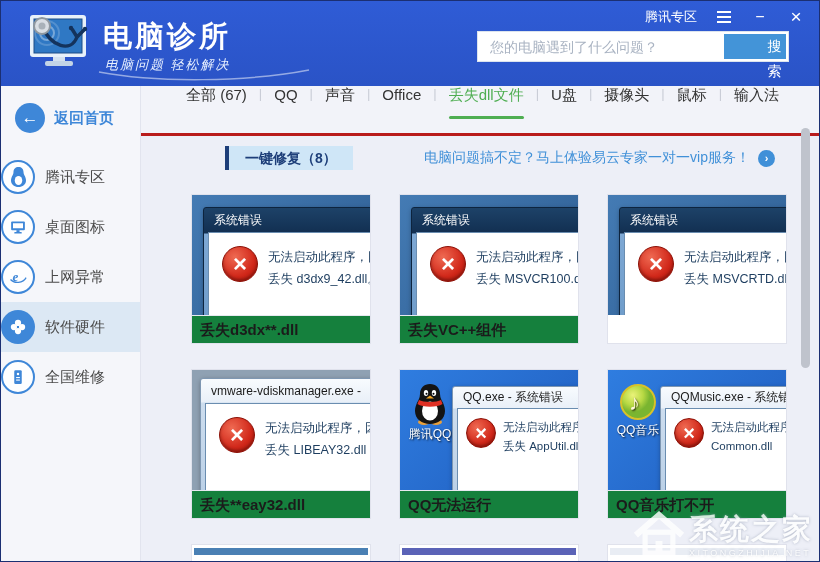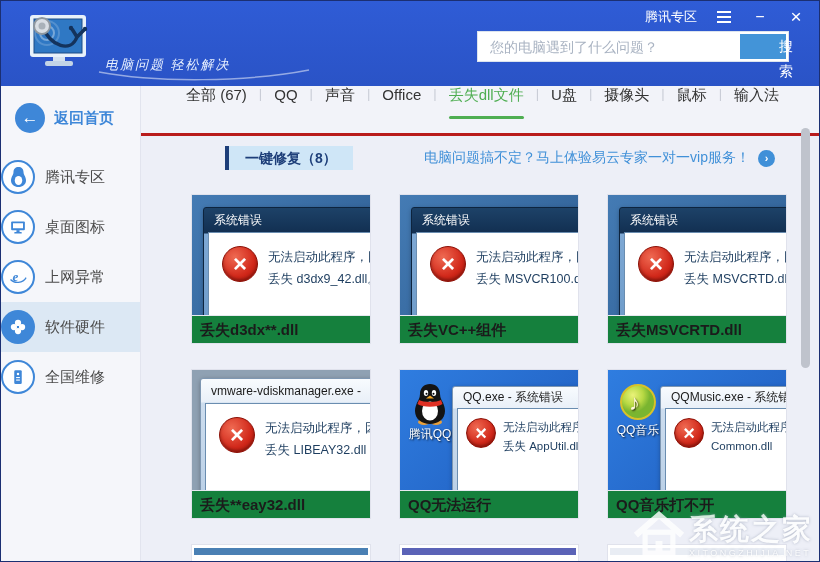--- a/index.html
+++ b/index.html
@@ -25,21 +25,21 @@
   .menu-bars { display:flex; flex-direction:column; gap:3px; }
   .menu-bars i { display:block; width:14px; height:2px; background:#fff; }
   .min-glyph { font-size:16px; line-height:10px; }
   .close-glyph { font-size:19px; line-height:14px; }
   .search-wrap { position:absolute; right:30px; top:30px; width:312px; height:31px;
                  background:#fff; border:1px solid #dce4ee; }
   .search-input { position:absolute; left:0; top:0; width:258px; height:29px; border:0;
                   outline:none; padding-left:12px; font-size:14px; color:#333;
                   font-family:inherit; }
   .search-input::placeholder { color:#a9b3c2; }
-  .search-btn { position:absolute; right:2px; top:2px; width:46px; height:25px;
+  .search-btn { position:absolute; right:2px; top:2px; width:62px; height:25px;
                 background:#4394d8; color:#fff; font-size:14px; text-align:center;
                 line-height:25px; cursor:pointer;padding-left:39px; }
 
   
   .sidebar { position:absolute; left:0; top:85px; bottom:0; width:140px;
              background:#f5f6fa; border-right:1px solid #e2e4ee; }
   .back-row { display:flex; align-items:center; gap:9px; padding-left:14px;
               margin-top:14px; height:36px; cursor:pointer; }
   .back-circle { width:30px; height:30px; border-radius:50%; background:#3e87d8;
                  color:#fff; font-size:17px; display:flex; align-items:center;
@@ -147,20 +147,21 @@
       <circle cx="20" cy="20" r="12" fill="none" stroke="rgba(255,255,255,.18)" stroke-width="2"></circle>
       <rect x="26" y="44" width="12" height="4" fill="#d5e2ef"></rect>
       <rect x="18" y="48" width="28" height="5" rx="2" fill="#c3d4e6"></rect>
       <path d="M15 13 C 24 34, 44 40, 50 24" fill="none" stroke="#14335c" stroke-width="3.5"></path>
       <path d="M50 24 l-5 -8 M50 24 l7 -7" fill="none" stroke="#14335c" stroke-width="3.5"></path>
       <circle cx="44" cy="15" r="2.2" fill="#14335c"></circle>
       <circle cx="58" cy="16" r="2.2" fill="#14335c"></circle>
       <circle cx="15" cy="13" r="8" fill="#d9dee4" stroke="#8e979f" stroke-width="2"></circle>
       <circle cx="15" cy="13" r="3.5" fill="#a9b1b9"></circle>
     </svg>
+    <div class="app-title">电脑诊所</div>
     <div class="tagline">电脑问题 轻松解决</div>
     <svg class="swoosh" width="215" height="14">
       <path d="M2 3 C 60 14, 150 13, 212 1" fill="none" stroke="rgba(255,255,255,.5)" stroke-width="1.5"></path>
     </svg>
     <div class="topbar">
       <span class="submit-link">腾讯专区</span>
       <span class="winbtn">
         <span class="menu-bars">
             <i></i>
             <i></i>
@@ -305,21 +306,20 @@
               <div class="titlebar">系统错误</div>
               <div class="winbody">
                 <div class="err-x">×</div>
                 <div class="errlines">
                   <div>无法启动此程序，因为</div>
                   <div>丢失 MSVCRTD.dll</div>
                 </div>
               </div>
             </div>
           </div>
-          <div class="caption">丢失MSVCRTD.dll</div>
         </div>
         <div class="card">
           <div class="shot plain">
             <div class="win">
               <div class="titlebar">vmware-vdiskmanager.exe -</div>
               <div class="winbody">
                 <div class="err-x">×</div>
                 <div class="errlines">
                   <div>无法启动此程序，因为</div>
                   <div>丢失 LIBEAY32.dll</div>

